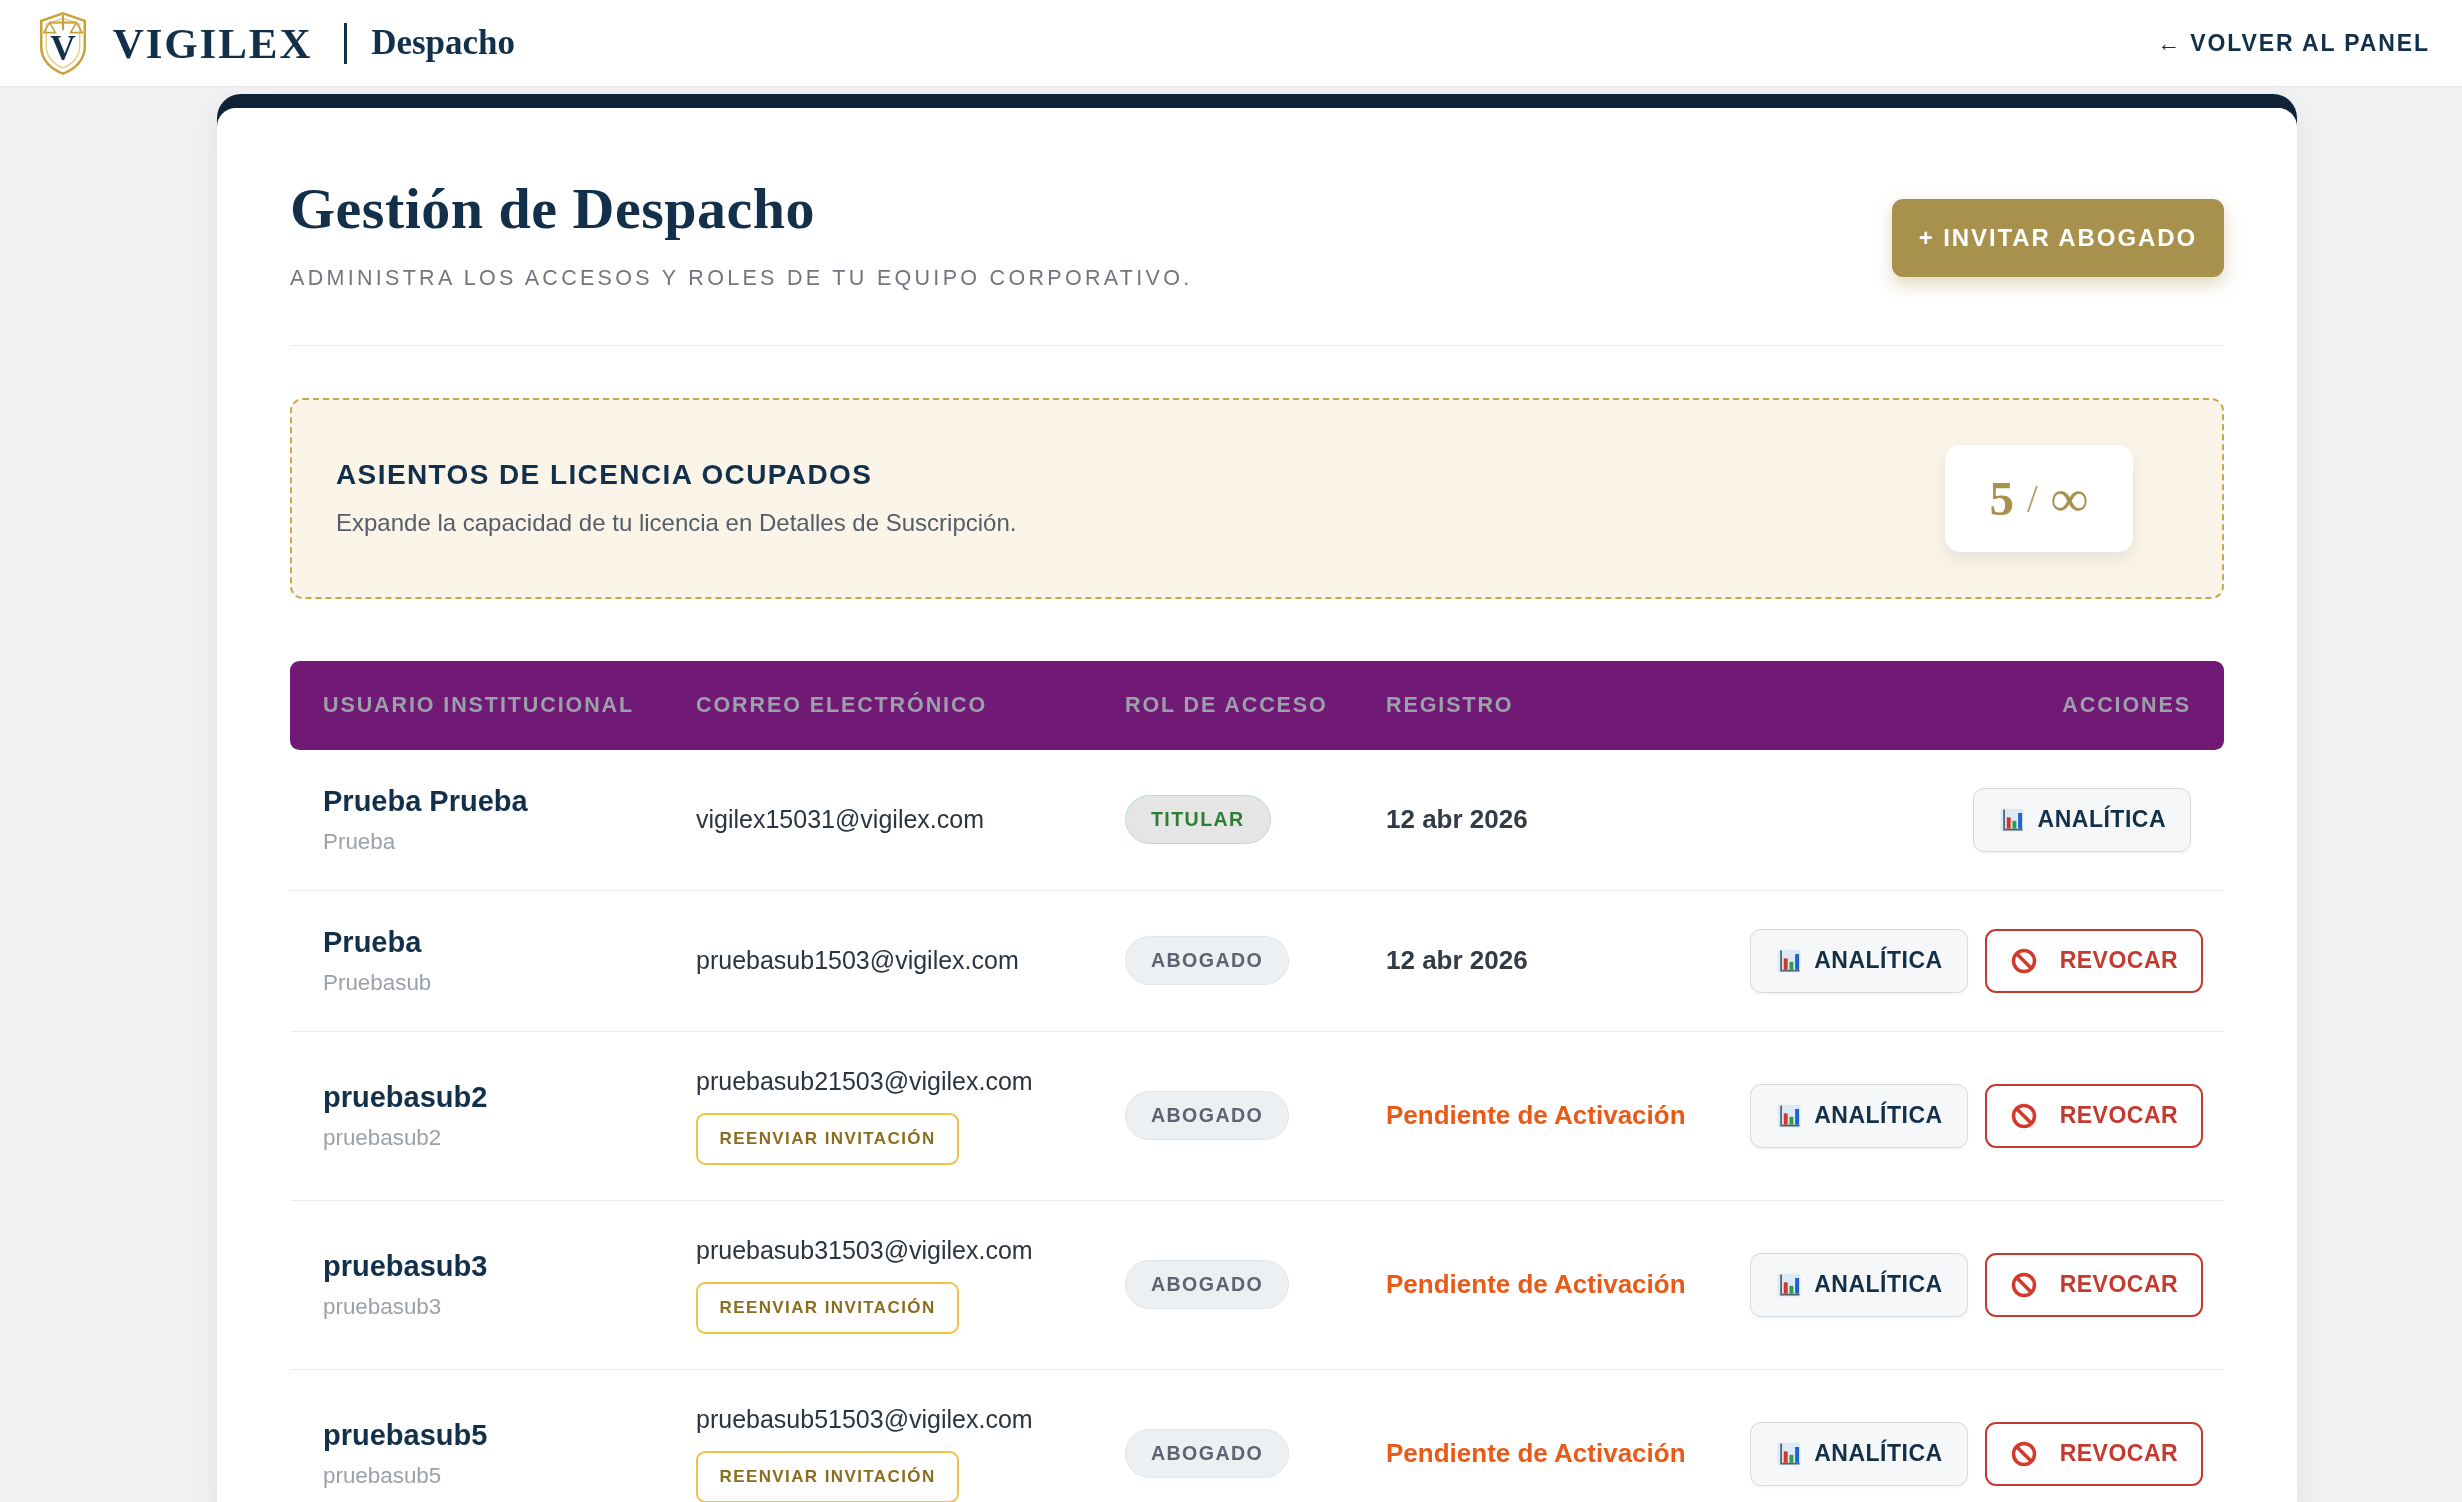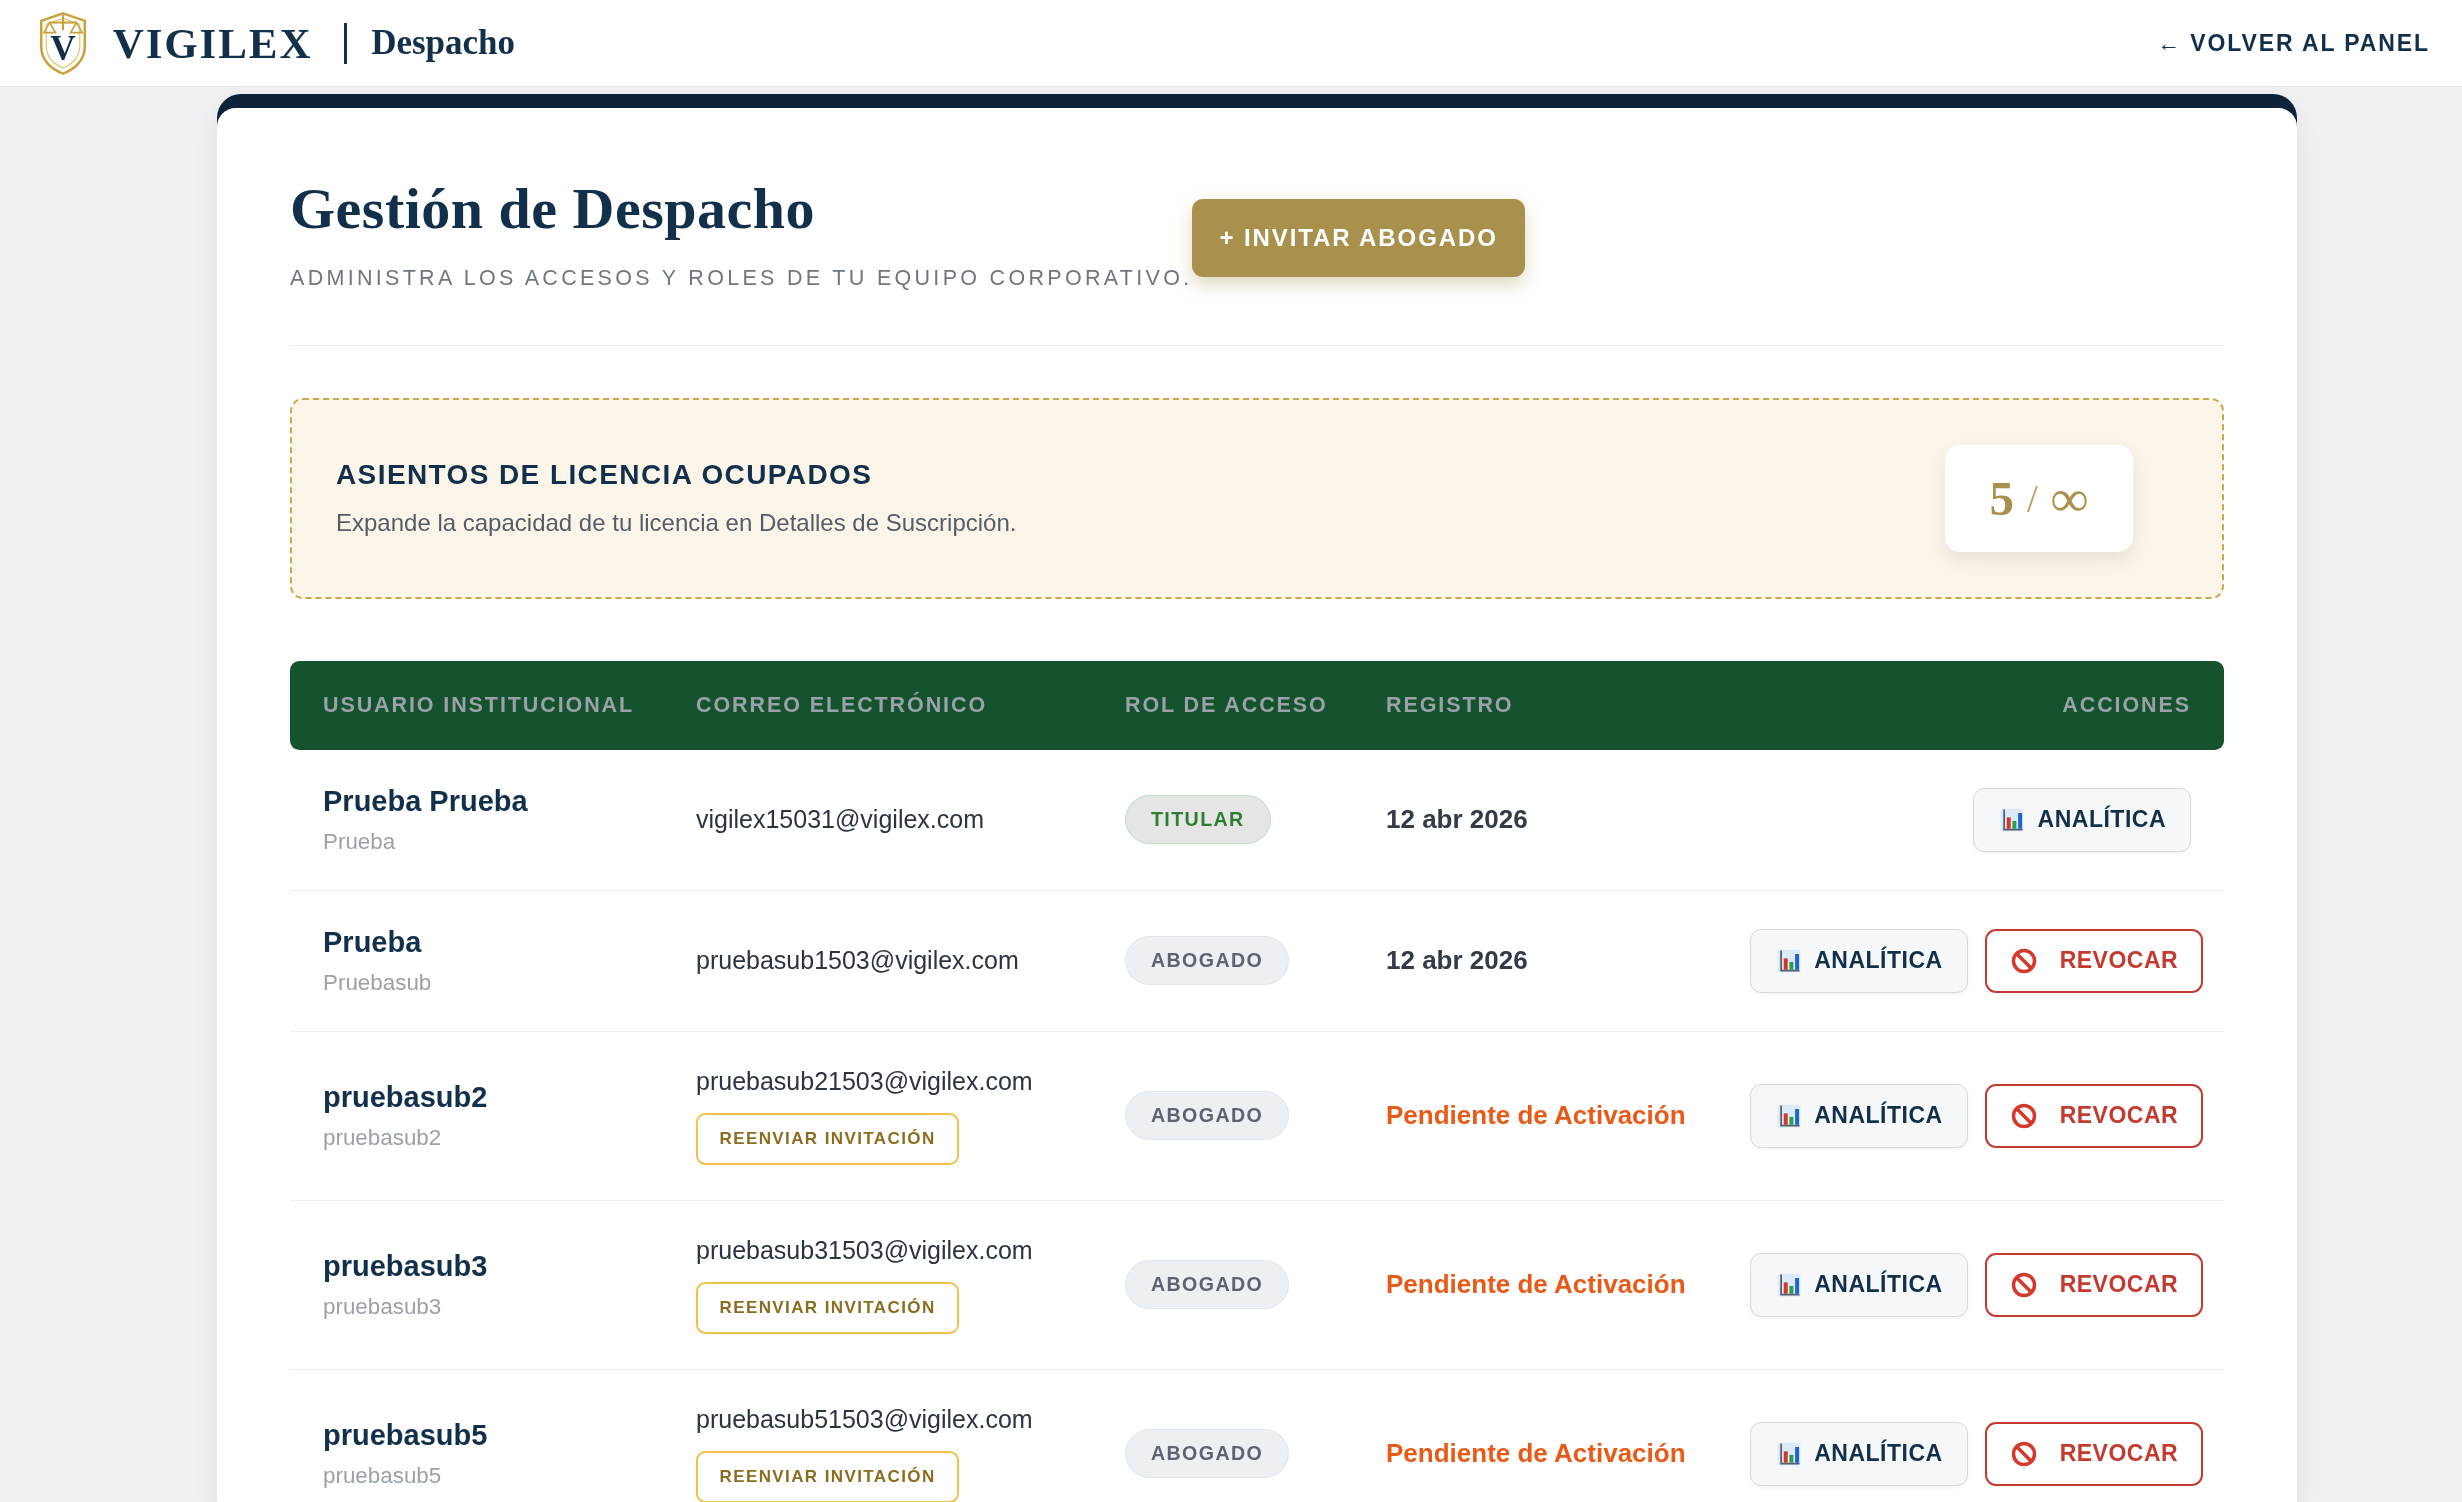--- a/index.html
+++ b/index.html
@@ -43,21 +43,21 @@
     box-shadow: 0 11.2px 30px rgba(0,0,0,0.07);
   }
   .card-inner {
     background: #FFFFFF;
     border-radius: 18.7px 18.7px 0 0;
     height: 100%;
     padding: 67px 73px 0 73px;
   }
 
   
-  .page-head { display: flex; justify-content: flex-start; align-items: flex-start; }
+  .page-head { display: flex; justify-content: space-between; align-items: flex-start; }
   .page-title {
     font-family: "Liberation Serif", "DejaVu Serif", serif;
     font-weight: bold; font-size: 58px; color: #13304B; letter-spacing: 0.5px;
   }
   .page-subtitle {
     margin-top: 24px; font-size: 21.5px; color: #6F7680; letter-spacing: 3.3px;
   }
   .invite-btn {
     margin-top: 24px;
     background: #A8914C; color: #FFFFFF; border: none; cursor: pointer;
@@ -87,21 +87,21 @@
     font-family: "Liberation Serif", "DejaVu Serif", serif;
     color: #A8914C; font-size: 49px; font-weight: bold;
     display: flex; align-items: center; gap: 13px;
   }
   .seat-counter .sep { font-weight: normal; font-size: 39px; color: #B89F5E; }
   .seat-counter .cap { font-size: 52px; }
 
   
   .table { margin-top: 62px; }
   .thead {
-    background: #14532d; border-radius: 9.3px;
+    background: #701a75; border-radius: 9.3px;
     display: grid;
     grid-template-columns: 373px 429px 261px 364px 1fr;
     padding: 32px 33px;
   }
   .th {
     font-size: 21.5px; font-weight: bold; color: #9AA1A9; letter-spacing: 1.9px;
   }
   .th:last-child { text-align: right; }
 
   .trow {

